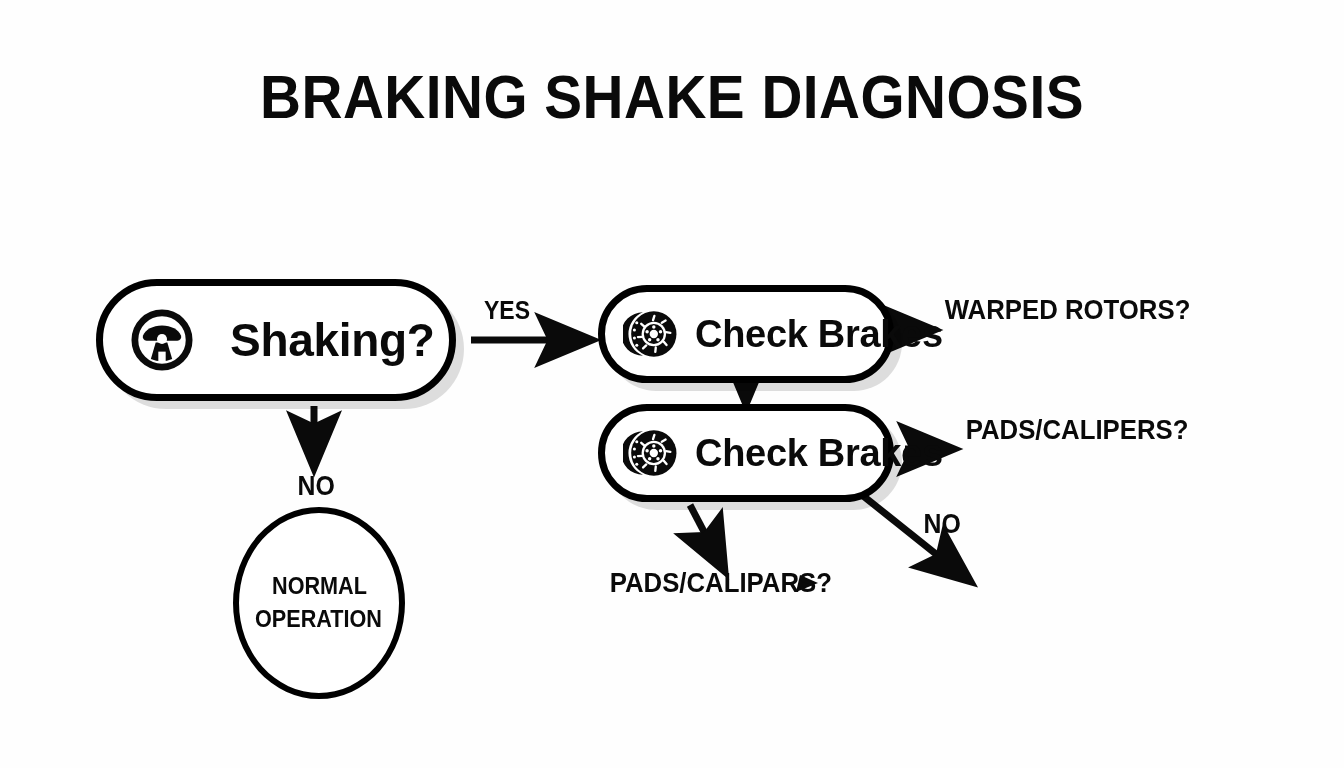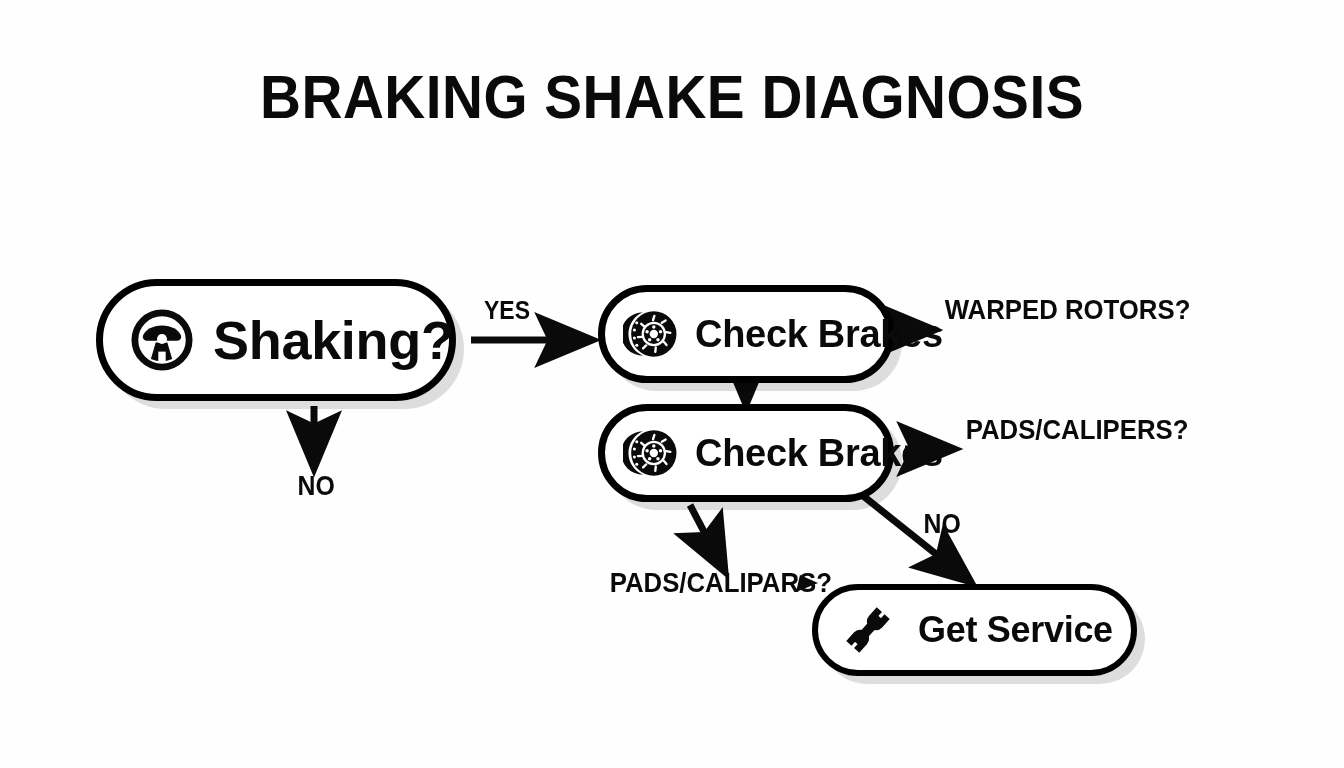--- a/index.html
+++ b/index.html
@@ -70,22 +70,22 @@
 
   
   #node-shaking {
     left: 96px;
     top: 279px;
     width: 360px;
     height: 122px;
     padding-left: 28px;
   }
   #node-shaking .node-label {
-    font-size: 54px;
-    margin-left: 20px;
+    font-size: 46px;
+    margin-left: 37px;
     letter-spacing: -0.3px;
   }
 
   
   .node-checkbrakes {
     width: 296px;
     height: 98px;
     padding-left: 18px;
   }
   .node-checkbrakes .node-label {
@@ -276,31 +276,25 @@
       <g fill="#ffffff">
         <circle cx="15.2" cy="19.5" r="1.7"></circle>
         <circle cx="12.6" cy="27.5" r="1.7"></circle>
         <circle cx="12.6" cy="36.5" r="1.7"></circle>
         <circle cx="15.2" cy="44.5" r="1.7"></circle>
       </g>
     </svg>
     <span class="node-label">Check Brakes</span>
   </div>
 
-  <div class="node pill" id="node-getservice">
-    <svg class="icon" id="wrench-icon" viewBox="0 0 64 64" xmlns="http://www.w3.org/2000/svg">
-      <g transform="rotate(42 32 32)">
-        <rect x="26.5" y="12" width="11" height="40" fill="#0a0a0a"></rect>
-        <path d="M22 6 h8 v9 h4 V6 h8 v13 a10 10 0 0 1 -20 0 z" fill="#0a0a0a"></path>
-        <path d="M22 58 h8 v-9 h4 v9 h8 V45 a10 10 0 0 0 -20 0 z" fill="#0a0a0a"></path>
-      </g>
-    </svg>
-    <span class="node-label">Get Service</span>
+
+  <div class="node circle" id="node-normal">
+    <span class="node-label">NORMAL</span>
+    <span class="node-label">OPERATION</span>
   </div>
-
 
   <div class="edge-label small" id="label-yes">YES</div>
   <div class="edge-label medium" id="label-no-1">NO</div>
   <div class="edge-label medium" id="label-no-2">NO</div>
   <div class="edge-label" id="label-warped">WARPED ROTORS?</div>
   <div class="edge-label" id="label-pads-calipers">PADS/CALIPERS?</div>
   <div class="edge-label" id="label-pads-calipars">PADS/CALIPARS?</div>
 
 </div>
 

